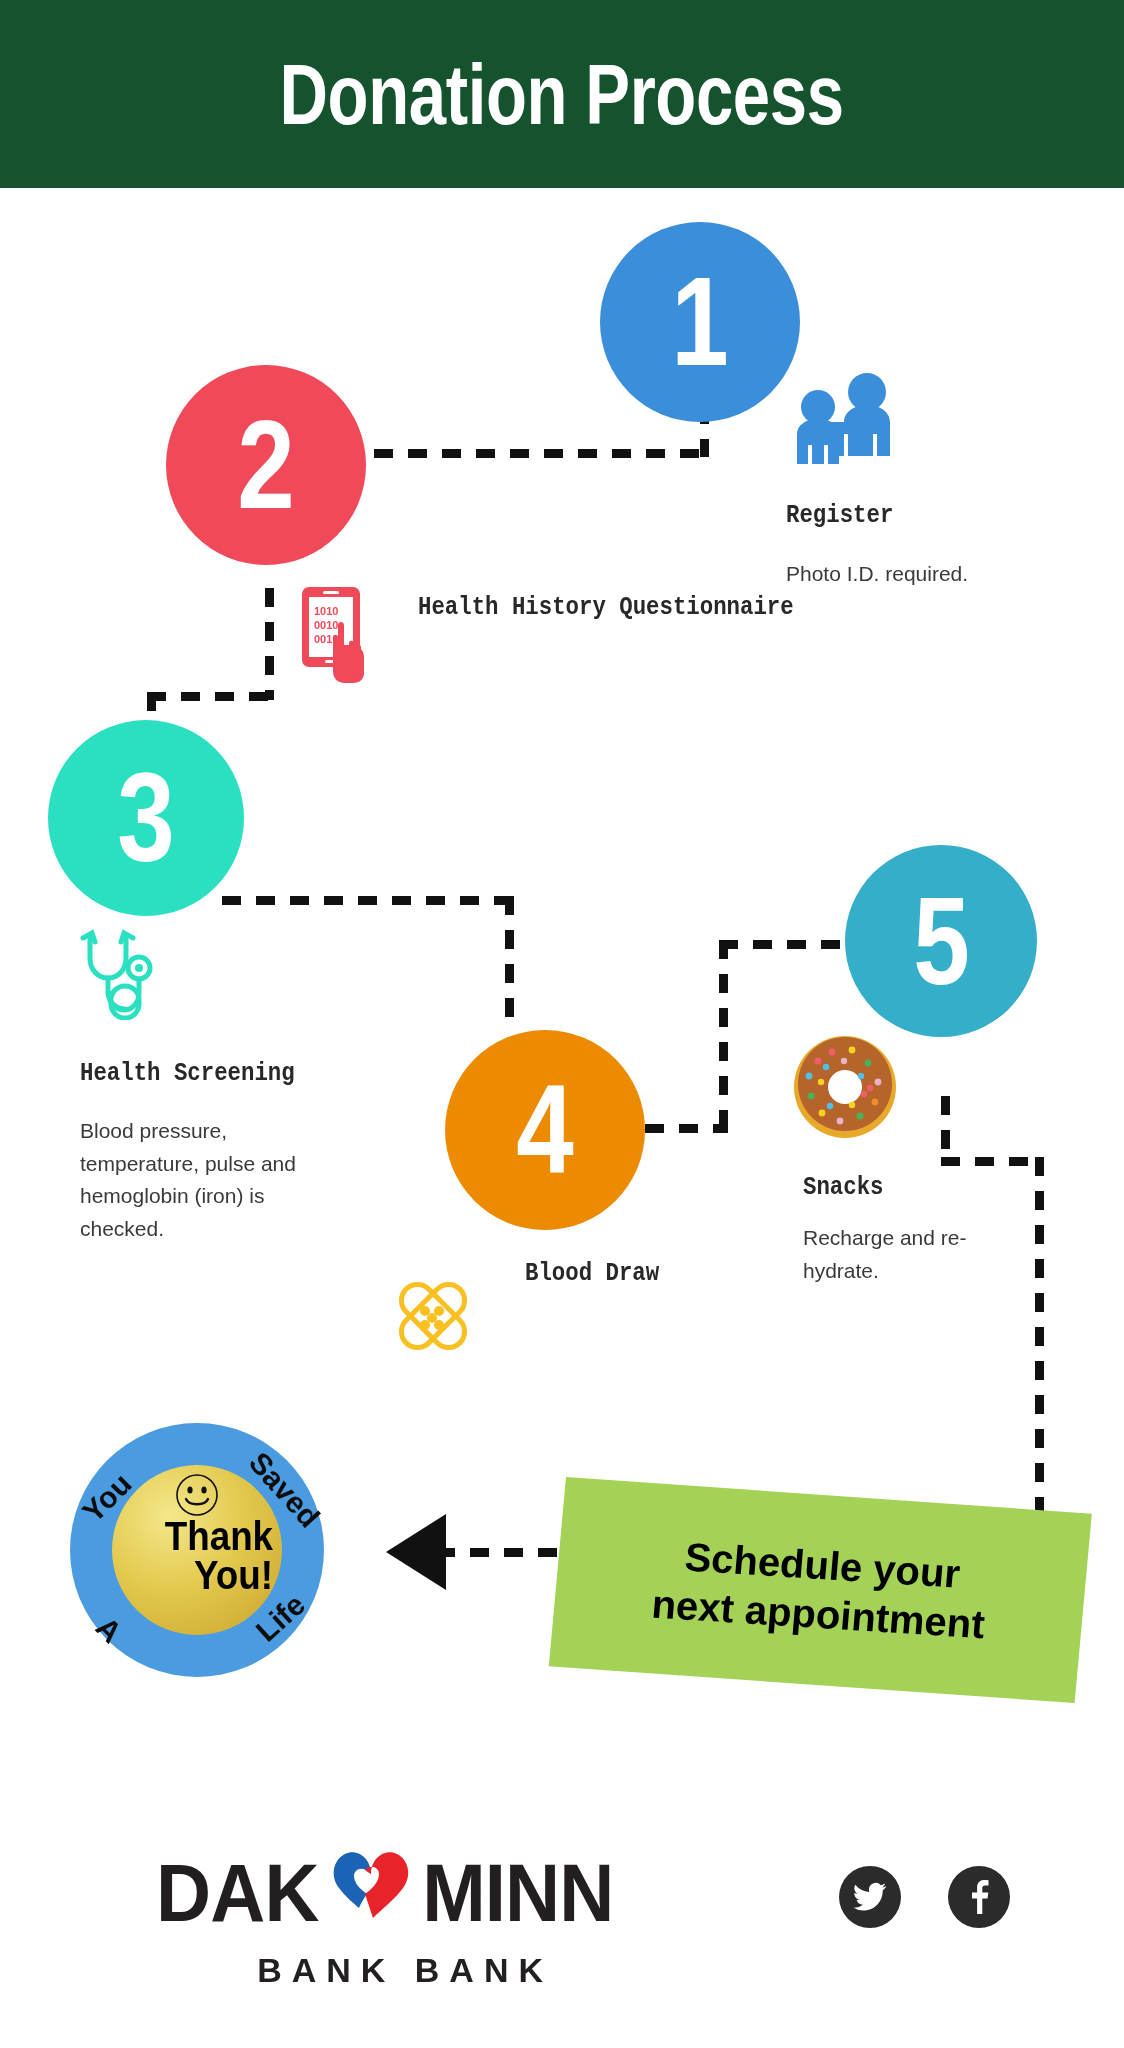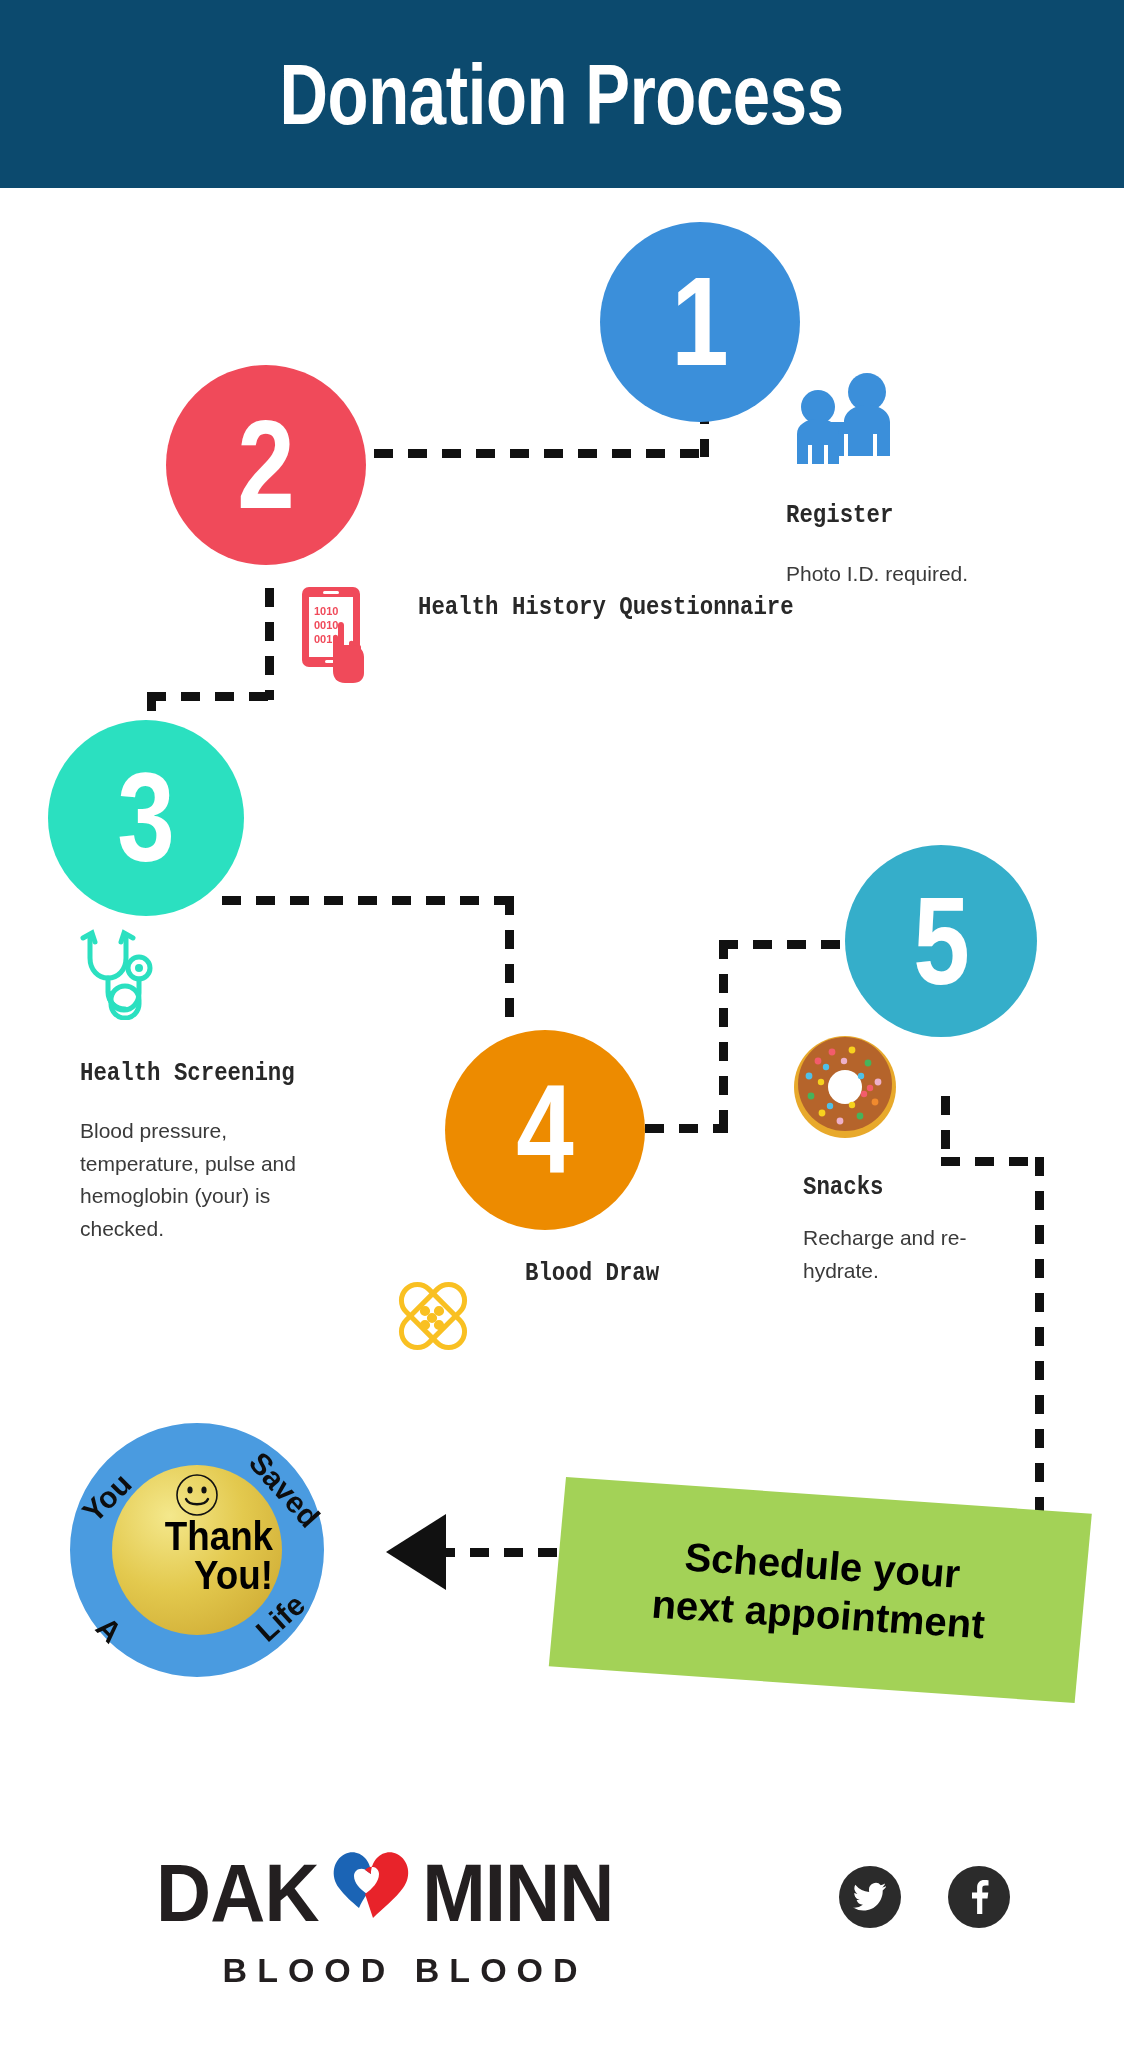--- a/index.html
+++ b/index.html
@@ -6,21 +6,21 @@
   body{
     width:1124px;height:2048px;position:relative;overflow:hidden;
     font-family:"Liberation Sans", sans-serif;
     background:#ffffff;
   }
   .stage{position:absolute;inset:0;width:1124px;height:2048px;}
 
   
   .header{
     position:absolute;left:0;top:0;width:1124px;height:188px;
-    background:#0c4a6e;display:flex;align-items:center;justify-content:center;
+    background:#14532d;display:flex;align-items:center;justify-content:center;
   }
   .header-title{
     color:#ffffff;
     font-family:"Liberation Sans Narrow","Liberation Sans",sans-serif;
     font-weight:700;font-size:86px;letter-spacing:-0.5px;
     transform:scaleX(0.78);transform-origin:center;
     white-space:nowrap;line-height:1;
   }
 
   
@@ -184,21 +184,21 @@
       <path d="M35 50v14c0 10 8 17 17 17"></path>
       <circle cx="66" cy="40" r="11"></circle>
       <circle cx="66" cy="40" r="4" fill="#2BE0C0" stroke="none"></circle>
       <path d="M66 51v14c0 10-7 17-15 17s-15-7-15-17"></path>
       <rect x="38" y="58" width="28" height="32" rx="14"></rect>
     </svg>
   </div>
   <div class="step-title" style="left:80px;top:1058px;">
     <span>Health Screening</span>
   </div>
-  <div class="step-body" style="left:80px;top:1115px;width:255px;">Blood pressure, temperature, pulse and hemoglobin (your) is checked.</div>
+  <div class="step-body" style="left:80px;top:1115px;width:255px;">Blood pressure, temperature, pulse and hemoglobin (iron) is checked.</div>
 
   <div class="num-circle" style="left:445px;top:1030px;width:200px;height:200px;background:#ED8B00;font-size:126px;">
     <span>4</span>
   </div>
   <div class="icon-wrap" style="left:387px;top:1270px;">
     <svg width="92" height="92" viewBox="0 0 92 92" fill="none" stroke="#F9C022" stroke-width="5">
       <rect x="8" y="30" width="76" height="32" rx="16" transform="rotate(45 46 46)"></rect>
       <rect x="8" y="30" width="76" height="32" rx="16" transform="rotate(-45 46 46)"></rect>
       <circle cx="38" cy="41" r="2.6"></circle>
         <circle cx="52" cy="41" r="2.6"></circle>
@@ -287,21 +287,21 @@
     <div class="logo-main">
       <span class="w">DAK</span>
       <span style="display:inline-block;margin:0 2px;">
         <svg width="86" height="92" viewBox="0 0 86 92">
           <path d="M44 34C44 18 30 8 18 14 6 20 3 36 12 48c5 7 13 14 20 20 2-5 5-10 8-14-7-5-13-11-13-18 0-7 9-10 14-4z" fill="#1B64B5"></path>
           <path d="M44 34c0-16 14-26 26-20 12 6 15 22 6 34-7 10-21 21-30 30l-8-24c7-5 14-12 14-20 0-7-9-10-14-4z" fill="#E8232A"></path>
         </svg>
       </span>
       <span class="w">MINN</span>
     </div>
-    <div class="logo-sub">BLOOD BLOOD</div>
+    <div class="logo-sub">BANK BANK</div>
   </div>
 
   <div class="social" style="left:839px;">
     <svg width="34" height="30" viewBox="0 0 34 30">
       <path d="M33 4.2c-1.2.6-2.5 1-3.9 1.2 1.4-.9 2.5-2.3 3-3.9-1.3.8-2.8 1.4-4.3 1.7A6.8 6.8 0 0 0 16 8.4c0 .5.1 1 .2 1.5A19.3 19.3 0 0 1 2.3 2.8a6.8 6.8 0 0 0 2.1 9.1c-1.1 0-2.2-.3-3.1-.8v.1c0 3.3 2.3 6 5.4 6.7-.6.1-1.2.2-1.8.2-.4 0-.9 0-1.3-.1a6.8 6.8 0 0 0 6.3 4.7A13.6 13.6 0 0 1 0 25.6a19.2 19.2 0 0 0 10.4 3c12.5 0 19.3-10.3 19.3-19.3v-.9c1.3-1 2.4-2.1 3.3-3.4z" fill="#ffffff"></path>
     </svg>
   </div>
   <div class="social" style="left:948px;">
     <svg width="20" height="34" viewBox="0 0 20 34">
       <path d="M13.3 34V18.5h5.2l.8-6h-6V8.6c0-1.8.5-3 3-3h3.2V.2C18.9.1 17.2 0 15.2 0 11 0 8.1 2.6 8.1 7.3v5.2H3v6h5.1V34z" fill="#ffffff"></path>

